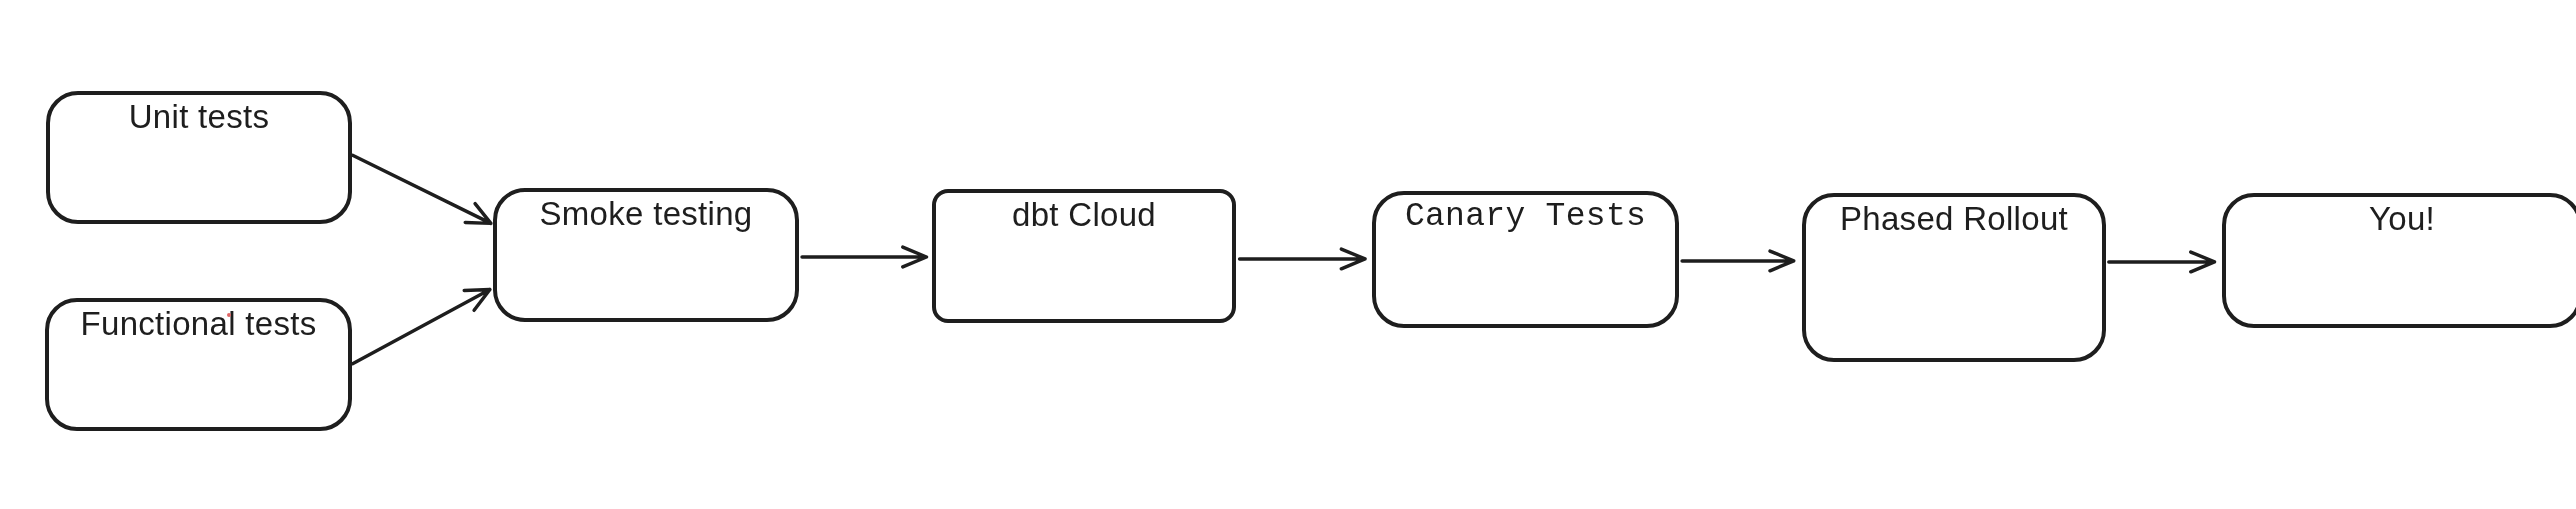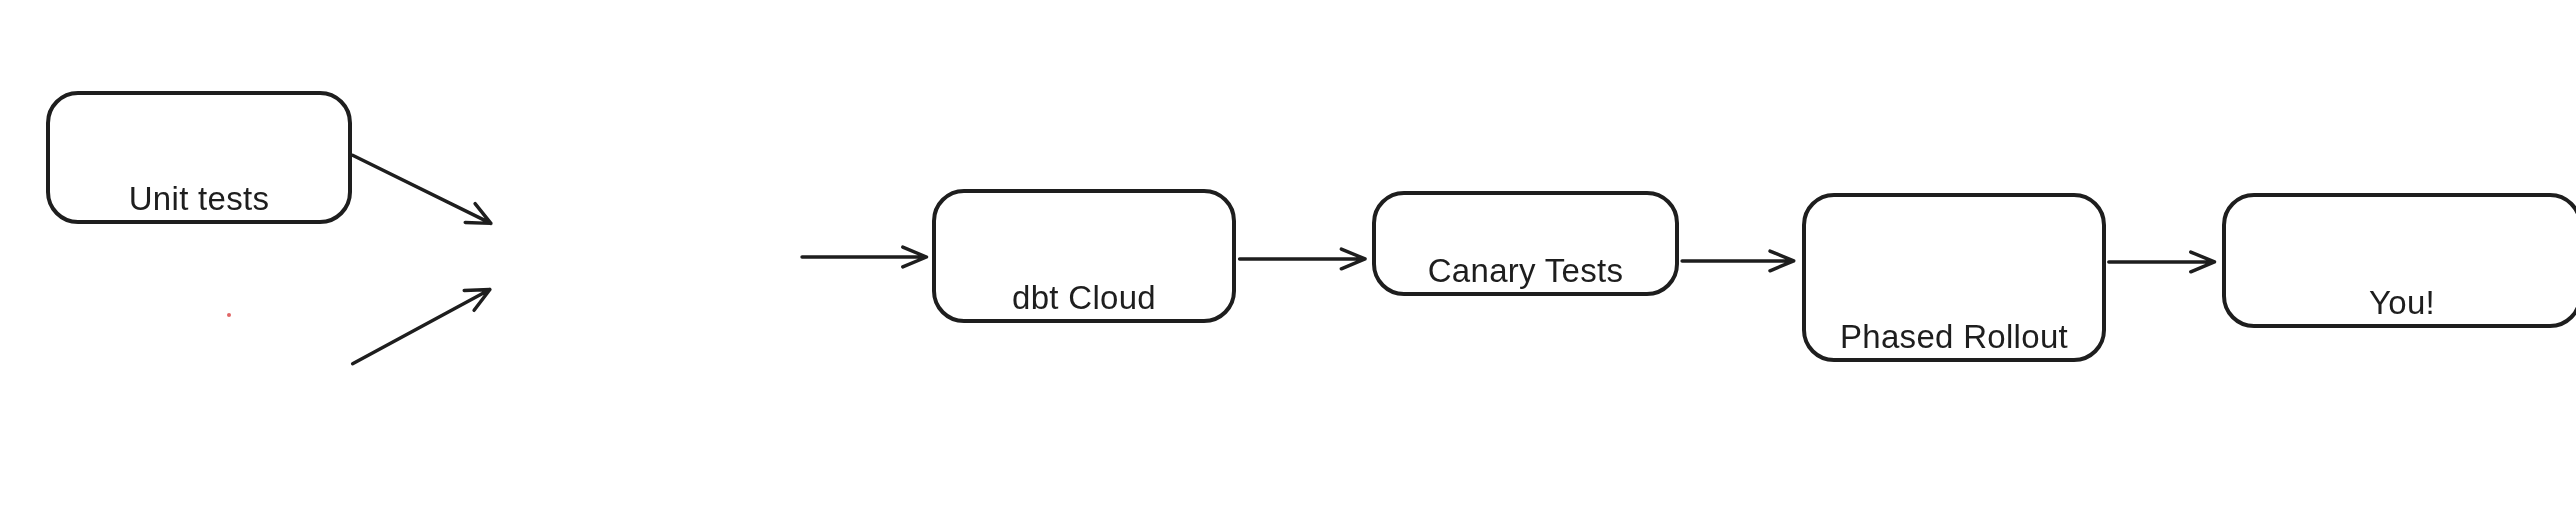--- a/index.html
+++ b/index.html
@@ -29,35 +29,35 @@
     stroke-linecap: round;
     stroke-linejoin: round;
   }
   .node {
     position: absolute;
     box-sizing: border-box;
     border: 4px solid #1e1e1e;
     border-radius: 32px;
     background: #ffffff;
     display: flex;
-    align-items: flex-end;
+    align-items: flex-start;
     justify-content: center;
     text-align: center;
     color: #1e1e1e;
     font-size: 33px;
     line-height: 43px;
     letter-spacing: 0.3px;
     white-space: nowrap;
   }
   .node .label { display: block; }
   #node-unit        { left: 46px;   top: 91px;  width: 306px; height: 133px; }
   #node-functional  { left: 45px;   top: 298px; width: 307px; height: 133px; }
   #node-smoke       { left: 493px;  top: 188px; width: 306px; height: 134px; }
-  #node-dbt         { left: 932px;  top: 189px; width: 304px; height: 134px; }
-  #node-canary      { left: 1372px; top: 191px; width: 307px; height: 105px; }
+  #node-dbt         { left: 932px;  top: 189px; width: 304px; height: 134px; border-radius: 16px; }
+  #node-canary      { left: 1372px; top: 191px; width: 307px; height: 137px; font-family: Liberation Mono, monospace; }
   #node-phased      { left: 1802px; top: 193px; width: 304px; height: 169px; }
   #node-you         { left: 2222px; top: 193px; width: 360px; height: 135px; }
   .speck {
     position: absolute;
     left: 227px;
     top: 313px;
     width: 4px;
     height: 4px;
     border-radius: 50%;
     background: #e06666;
@@ -74,21 +74,27 @@
     <path d="M812 260 L938 260 M914 250 L938 260 L914 270"></path>
     <path d="M1255 262 L1382 262 M1358 252 L1382 262 L1358 272"></path>
     <path d="M1703 264 L1816 264 M1792 254 L1816 264 L1792 274"></path>
     <path d="M2135 265 L2242 265 M2218 255 L2242 265 L2218 275"></path>
   </svg>
 
   <div class="node" id="node-unit">
     <span class="label">Unit tests</span>
   </div>
 
+  <div class="node" id="node-functional">
+    <span class="label">Functional tests</span>
+  </div>
 
+  <div class="node" id="node-smoke">
+    <span class="label">Smoke testing</span>
+  </div>
 
   <div class="node" id="node-dbt">
     <span class="label">
       <span>dbt Cloud</span><br>
     </span>
   </div>
 
   <div class="node" id="node-canary">
     <span class="label">Canary Tests</span>
   </div>

